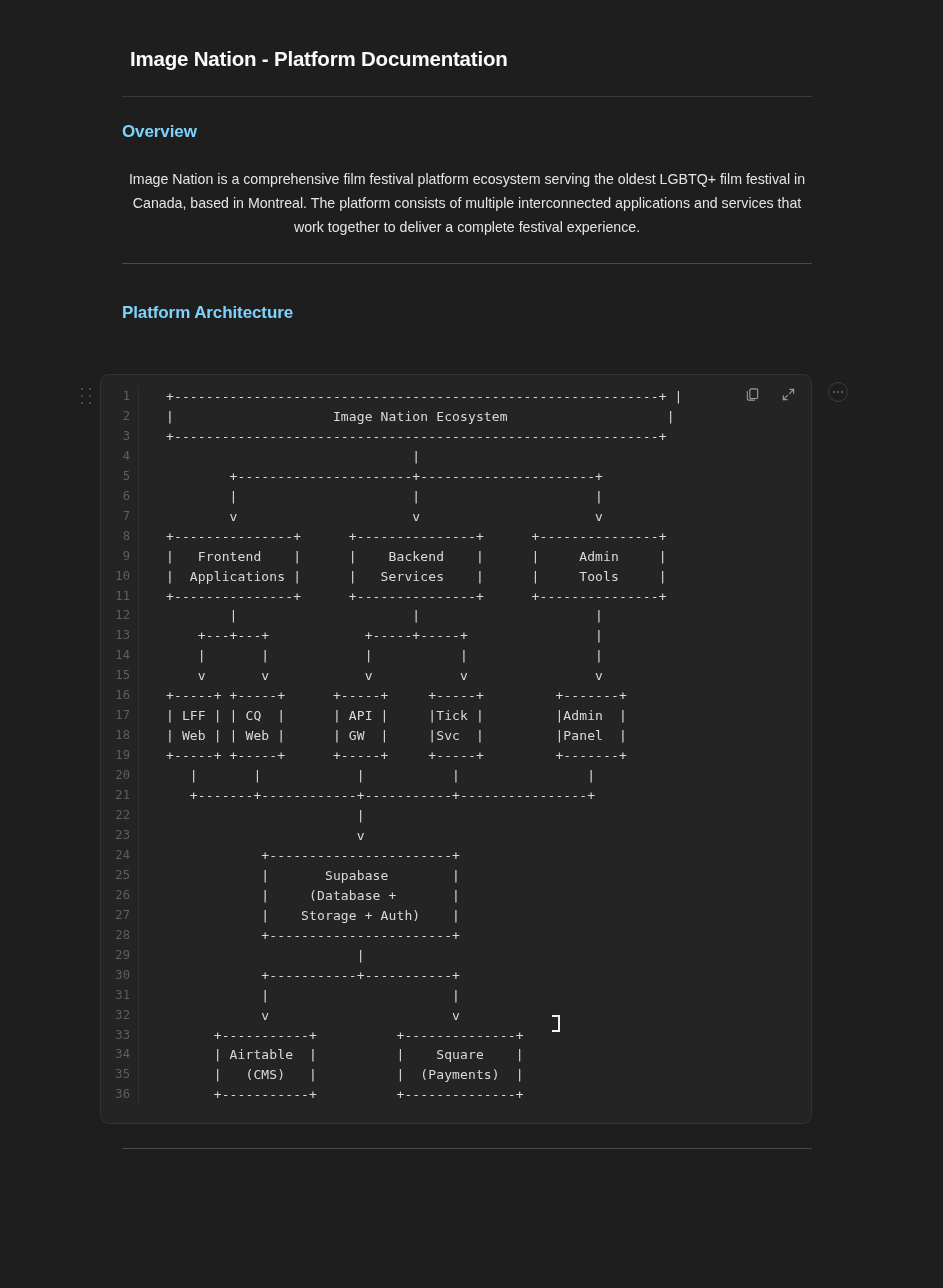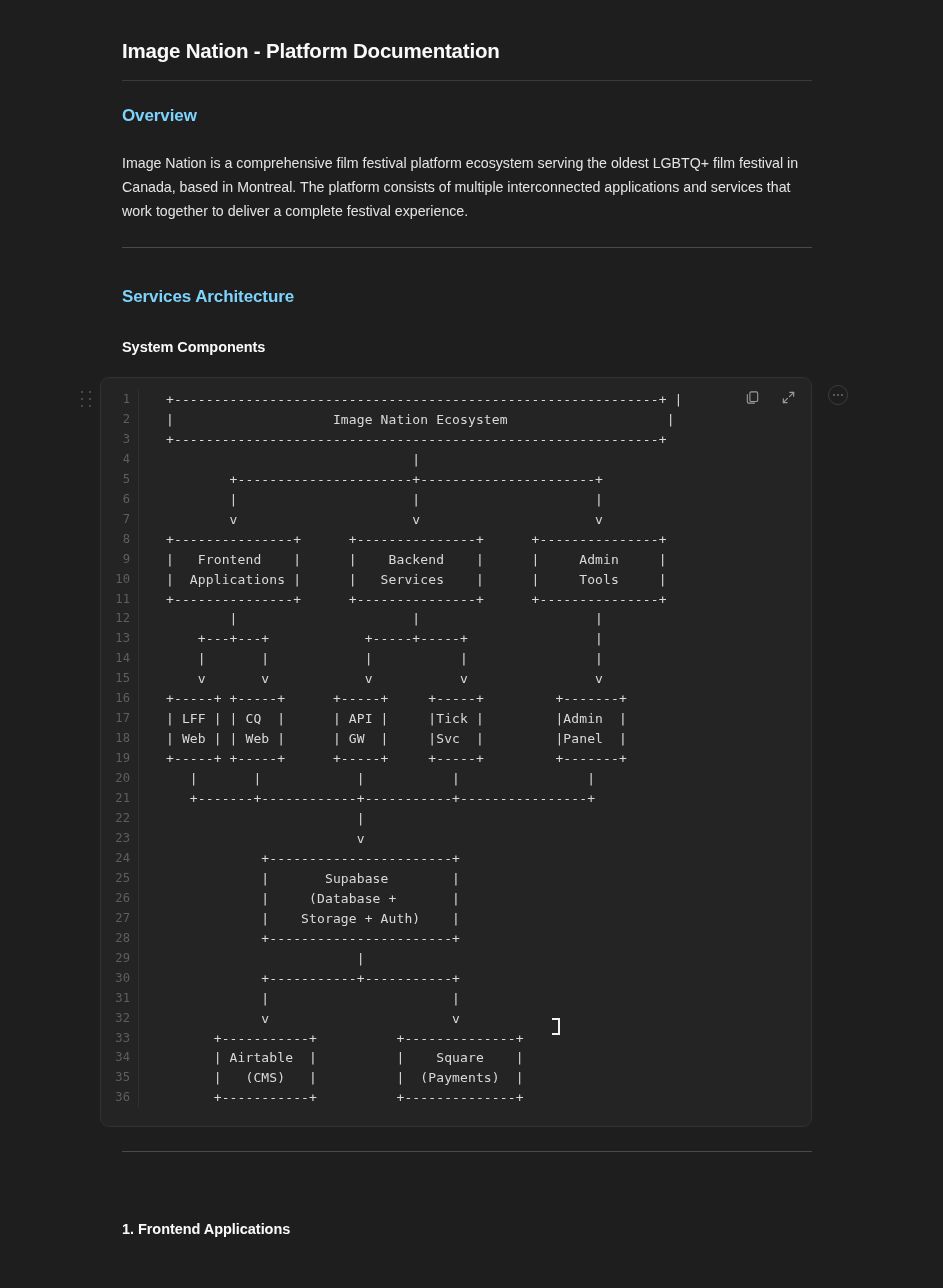--- a/index.html
+++ b/index.html
@@ -27,21 +27,21 @@
     top: 0;
     width: 690px;
   }
 
   
   .h1 {
     font-size: 20.5px;
     font-weight: bold;
     letter-spacing: -0.2px;
     color: #fafafa;
-    margin: 0;
+    margin: 8px;
     padding-top: 38px;
     line-height: 26px;
   }
   .rule {
     height: 1px;
     background: #3a3a3a;
     margin: 0;
     border: 0;
   }
   .h2 {
@@ -58,20 +58,21 @@
     color: #fafafa;
     margin: 0;
     line-height: 19px;
     letter-spacing: -0.05px;
   }
   .para {
     font-size: 14.2px;
     line-height: 24px;
     color: #e4e4e4;
     margin: 0;
+    text-align: center;
   }
   .rule-mid {
     height: 1px;
     background: #4a4a4a;
     border: 0;
     margin: 0;
   }
 
   
   .codeblock-wrap {
@@ -210,24 +211,23 @@
     <div class="spacer-24"></div>
     <h2 class="h2">Overview</h2>
 
     <div class="spacer-24"></div>
     <p class="para">Image Nation is a comprehensive film festival platform ecosystem serving the oldest LGBTQ+ film festival in Canada, based in Montreal. The platform consists of multiple interconnected applications and services that work together to deliver a complete festival experience.</p>
 
     <div class="spacer-24"></div>
     <hr class="rule-mid">
 
     <div class="spacer-38"></div>
-    <h2 class="h2">Services Architecture</h2>
+    <h2 class="h2">Platform Architecture</h2>
 
     <div class="spacer-30"></div>
-    <h3 class="h3">System Components</h3>
 
     <div class="spacer-20"></div>
 
     <div class="codeblock-wrap">
 
       <div class="drag-handle">
         <i></i>
           <i></i>
           <i></i>
           <i></i>
@@ -341,18 +341,17 @@
 
       </div>
     </div>
 
     <div class="spacer-24"></div>
     <hr class="rule-mid">
 
     <div class="spacer-38"></div>
 
     <div class="spacer-30"></div>
-    <h3 class="h3">1. Frontend Applications</h3>
 
     <div class="spacer-20"></div>
 
   </div>
 </div>
 
 </body></html>

